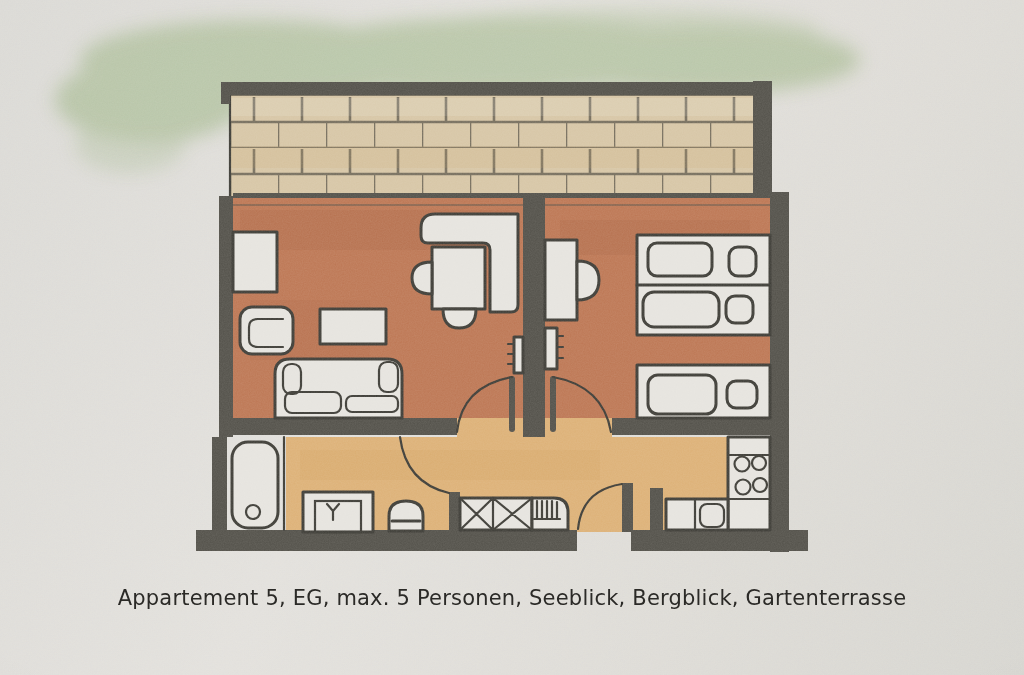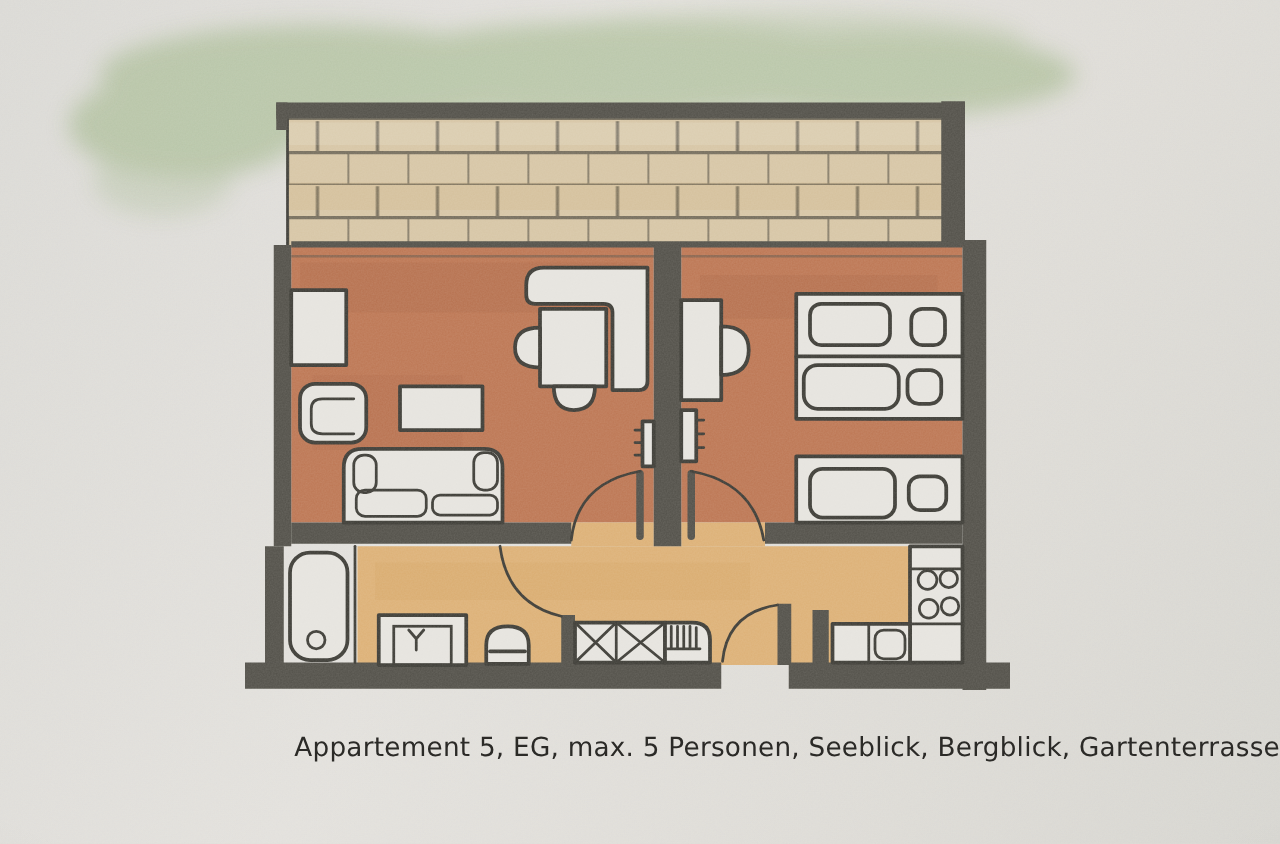--- a/index.html
+++ b/index.html
@@ -22,21 +22,21 @@
   .wall{fill:var(--wall);}
   .furn{fill:var(--furniture);stroke:var(--outline);stroke-width:3;stroke-linejoin:round;stroke-linecap:round;}
   .ln{fill:none;stroke:var(--outline);stroke-width:3;stroke-linecap:round;stroke-linejoin:round;}
   .ln2{fill:none;stroke:var(--outline);stroke-width:2.2;stroke-linecap:round;}
   .leaf{fill:none;stroke:var(--wall);stroke-width:6;stroke-linecap:round;}
   .floor-red{fill:var(--floor_red);}
   .floor-orange{fill:var(--floor_orange);}
   .grass{fill:var(--grass);}
   #caption{
     position:absolute;left:0;right:0;top:586px;height:32px;
-    text-align:right;font-size:21px;letter-spacing:.2px;
+    text-align:center;font-size:21px;letter-spacing:.2px;
     color:var(--text);
   }
 </style>
 </head>
 <body>
 
 <div id="photo">
 <svg width="1024" height="675" viewBox="0 0 1024 675">
   <defs>
     <filter id="soft" x="-40%" y="-40%" width="180%" height="180%">

